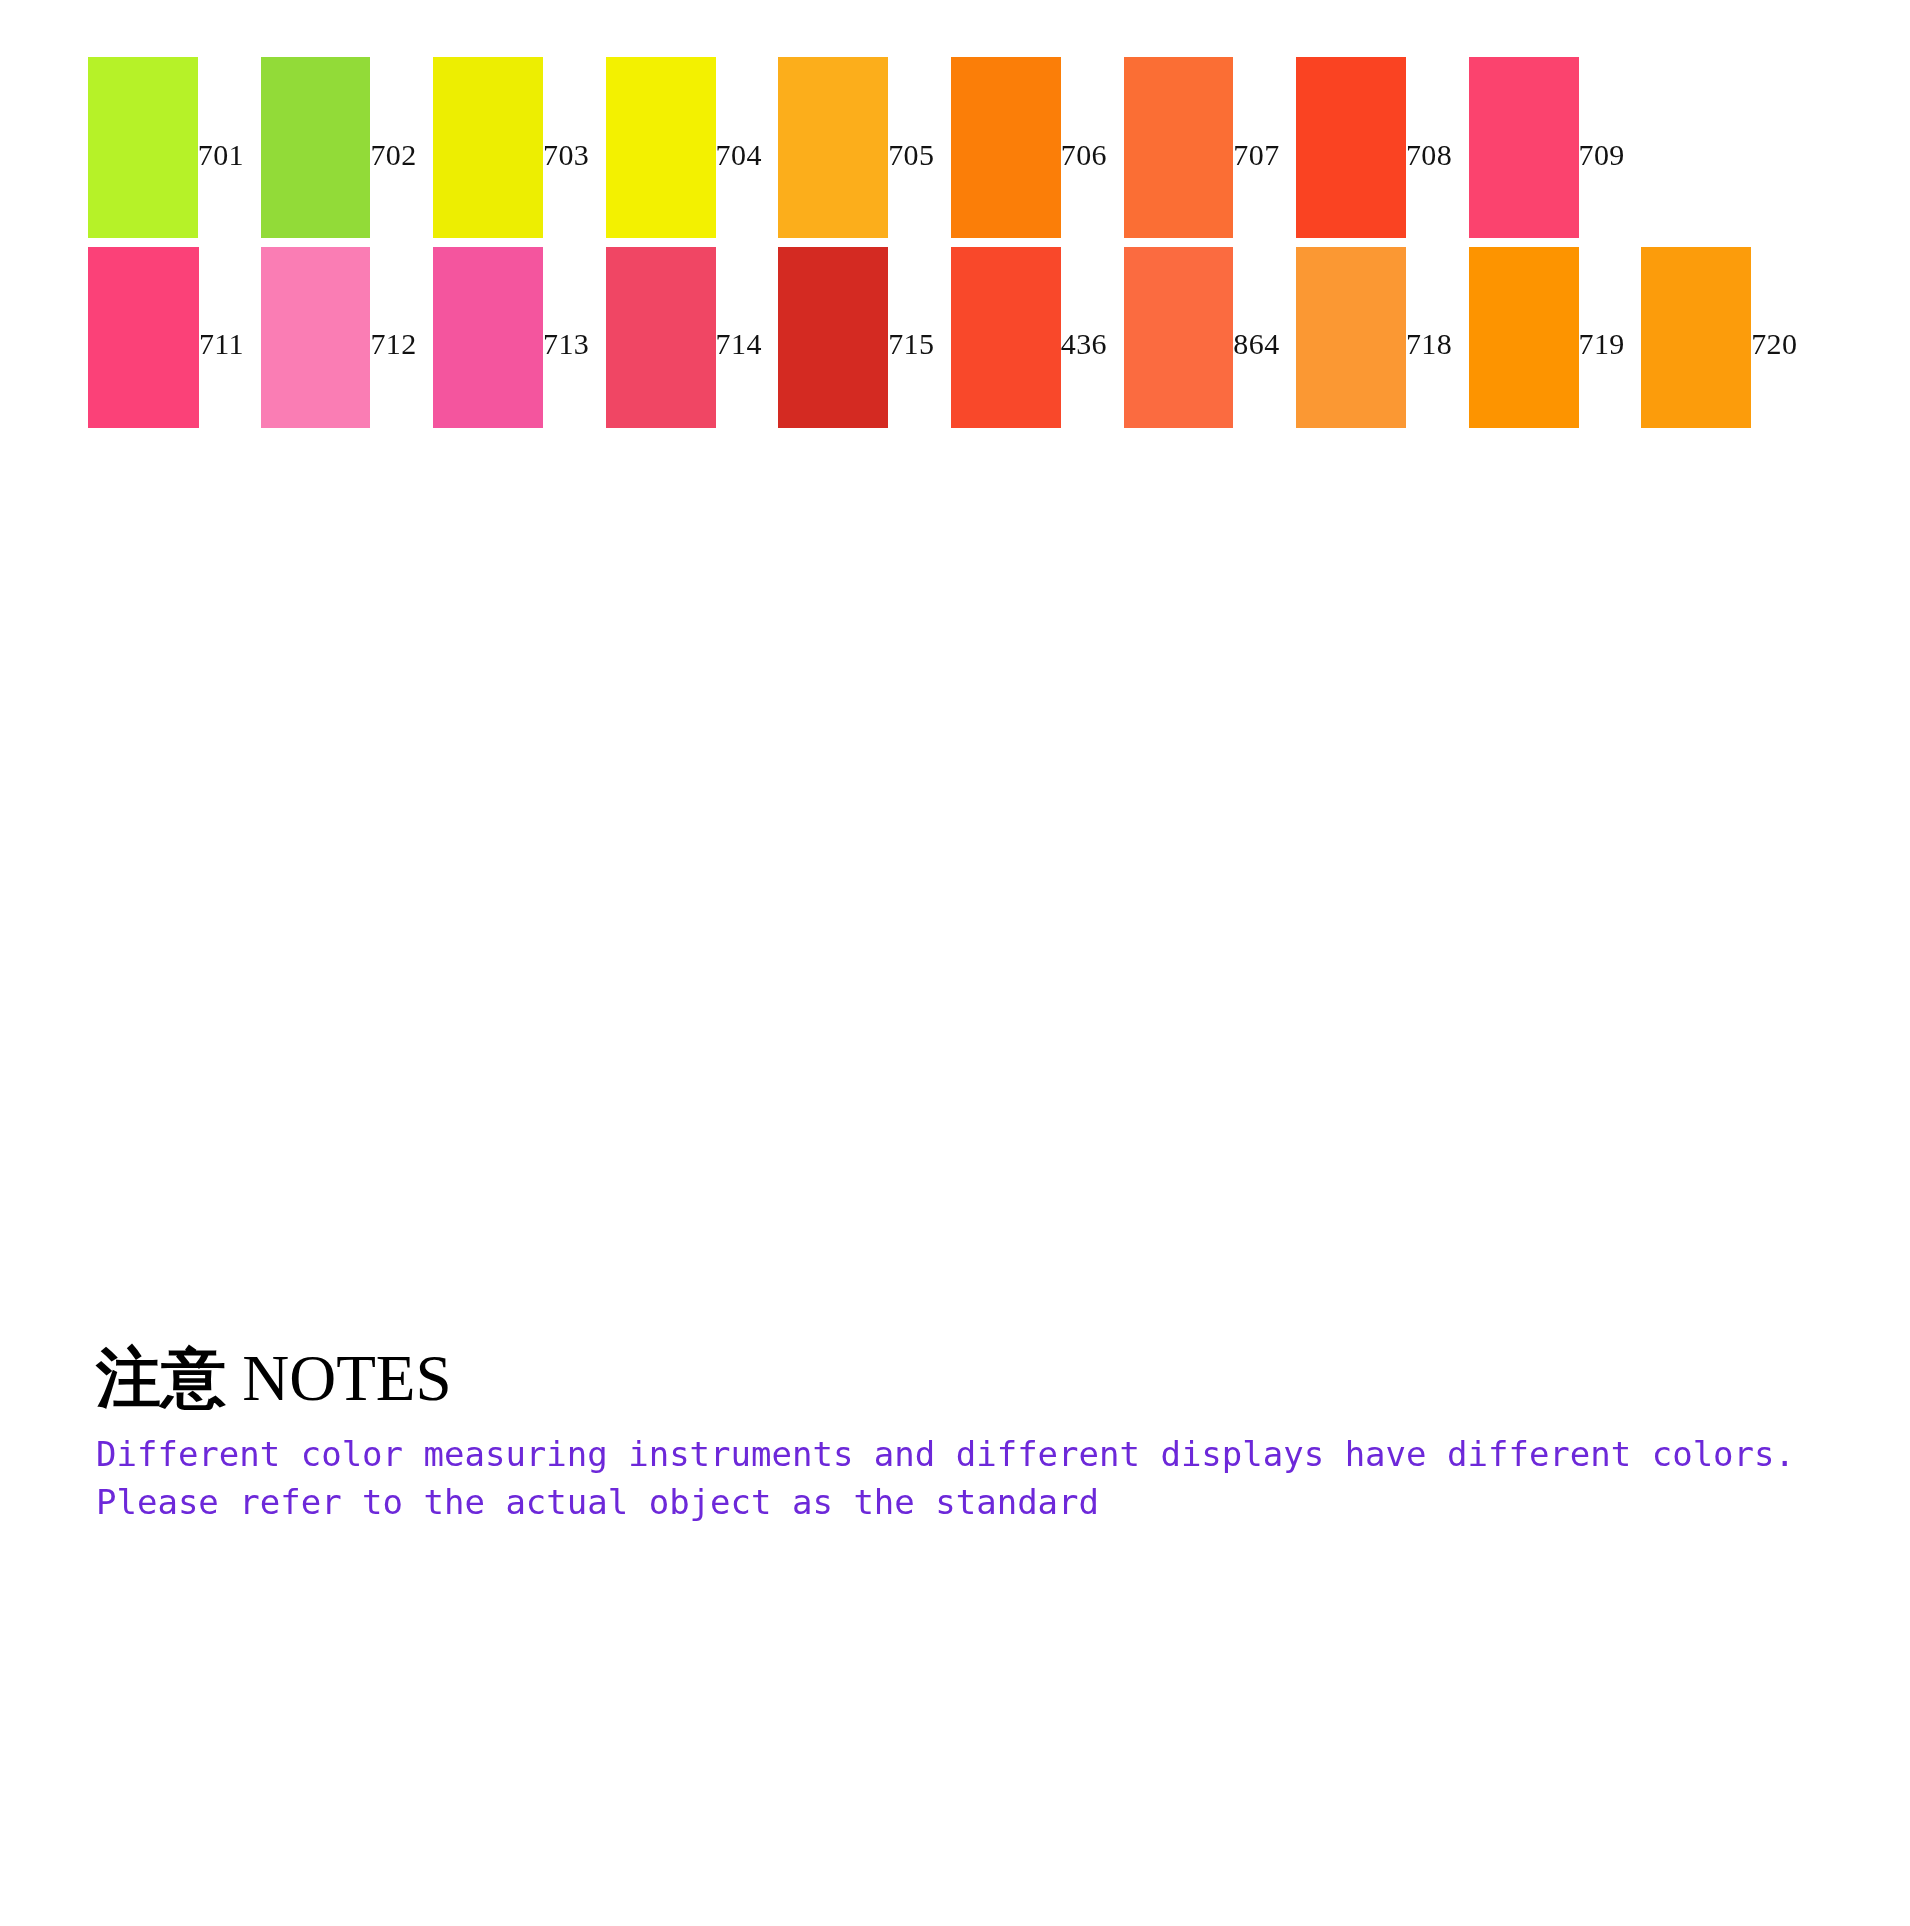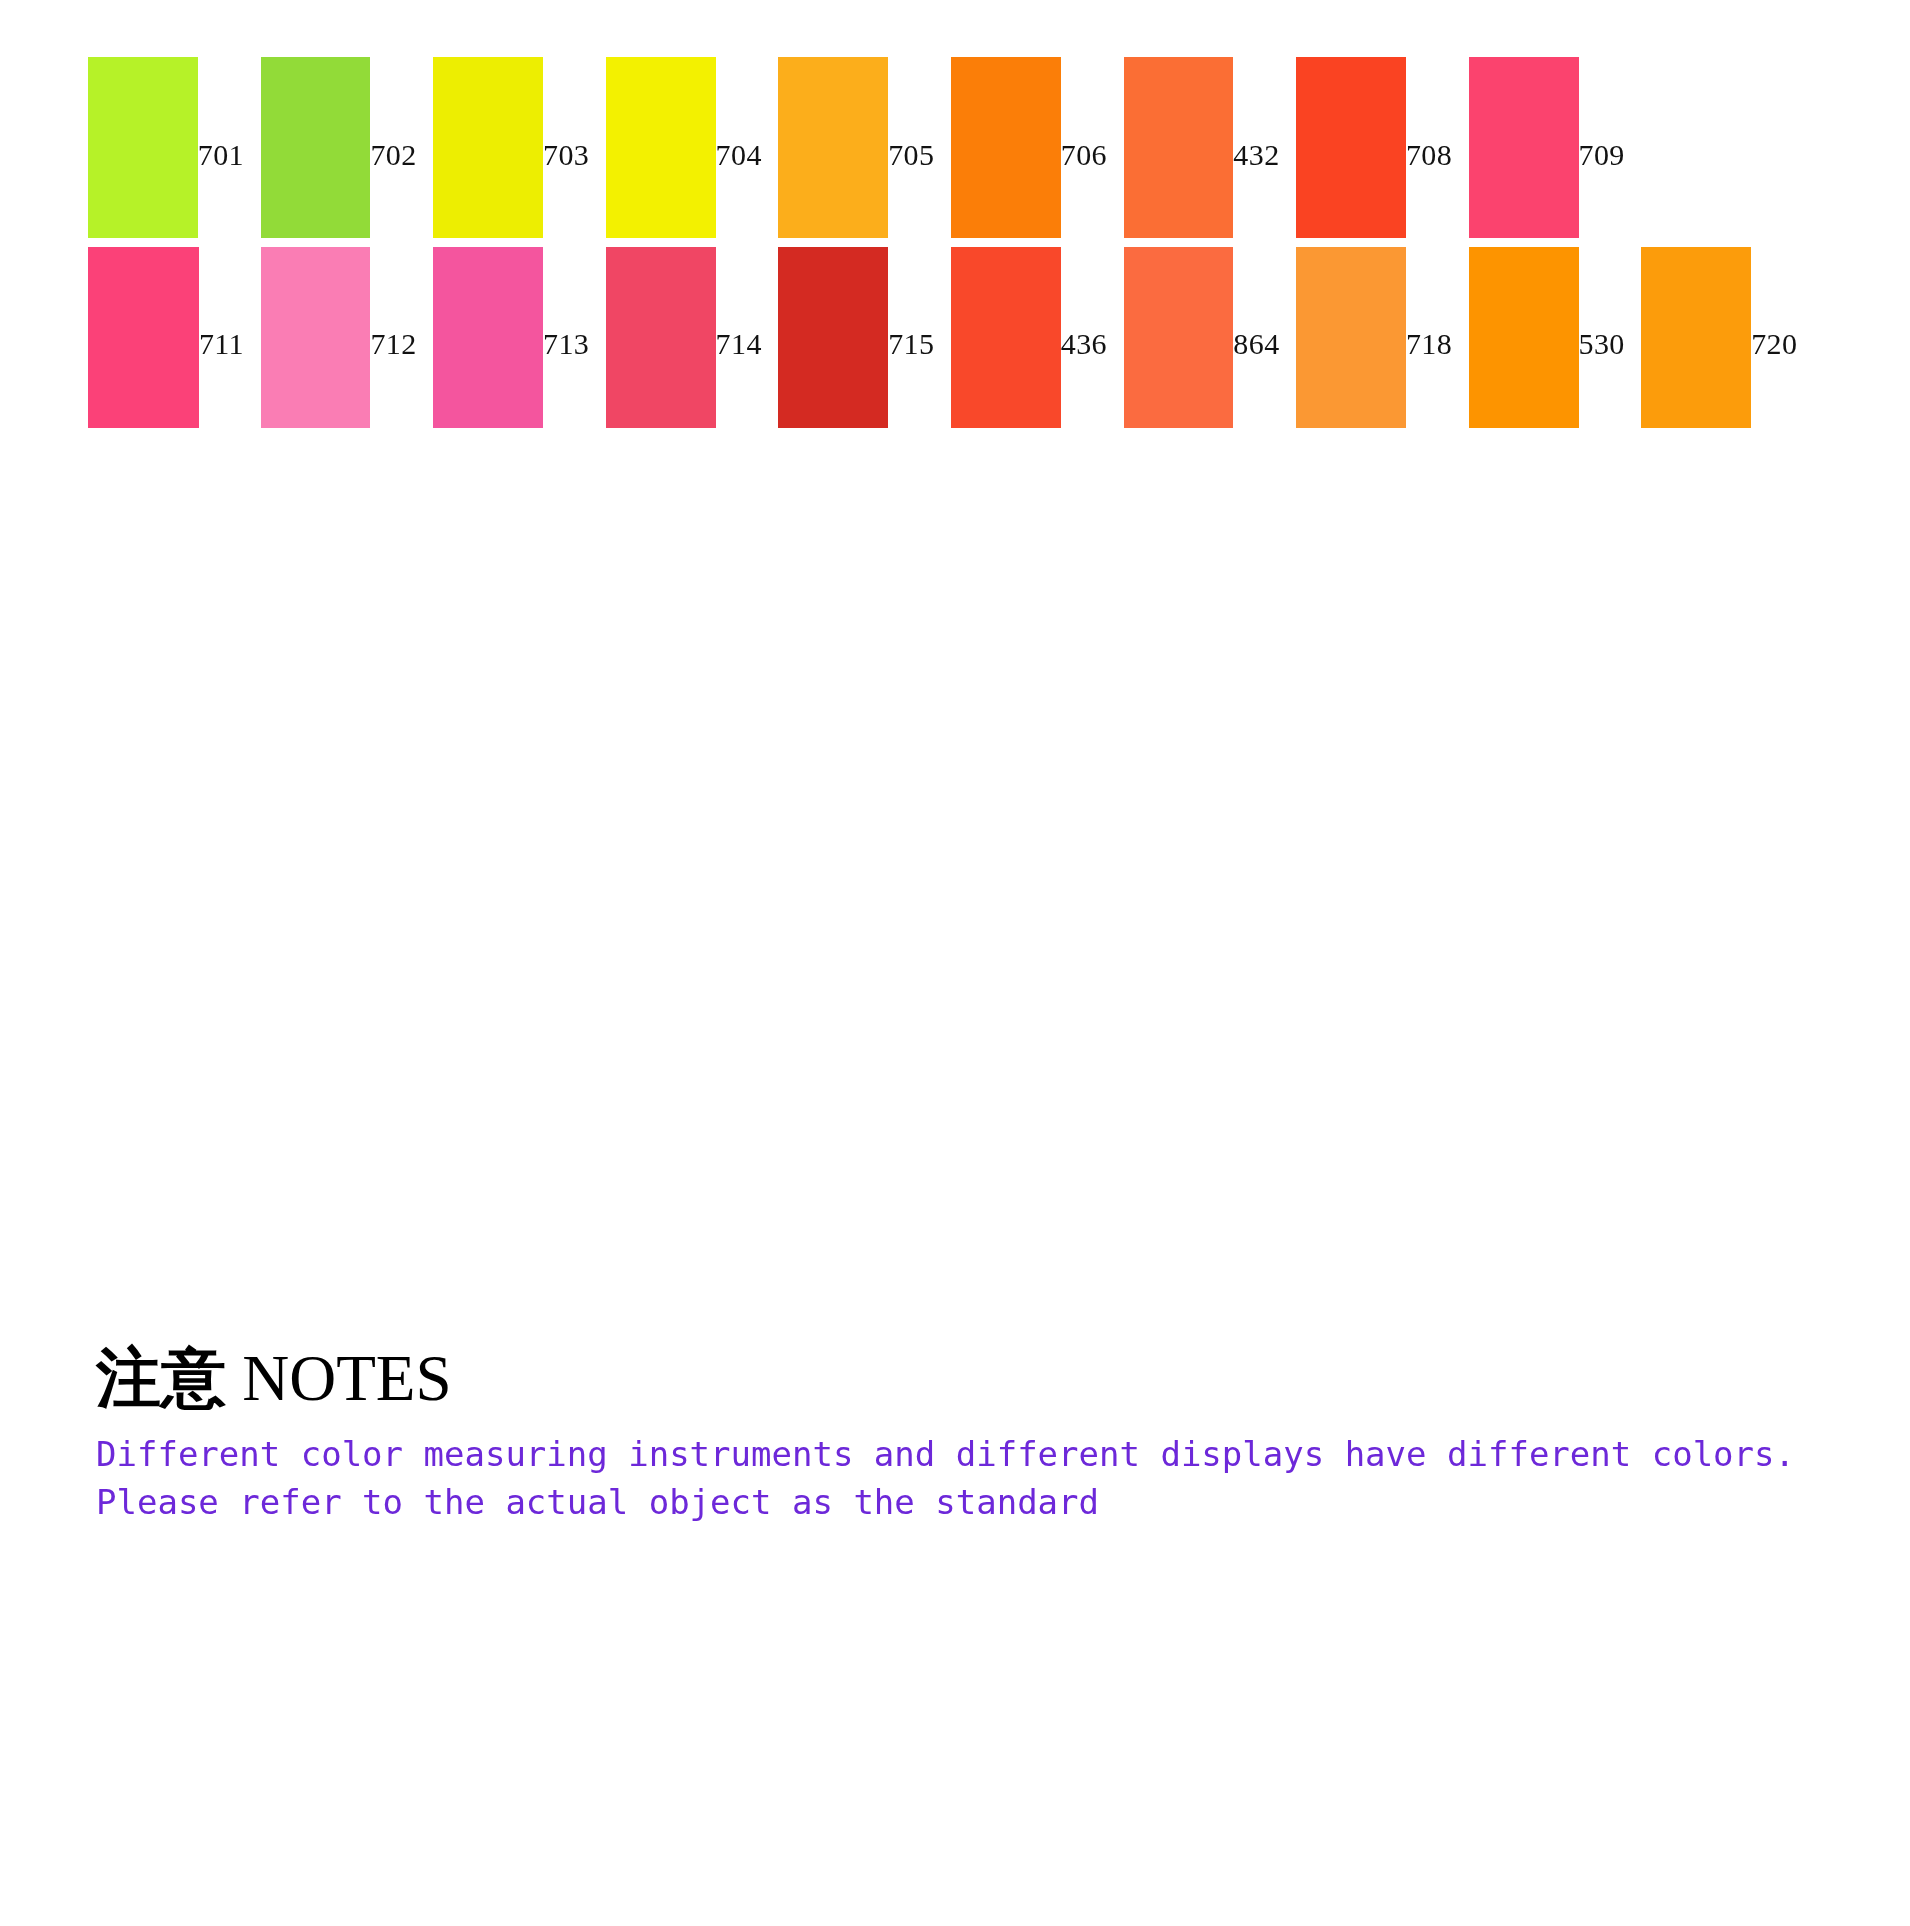--- a/index.html
+++ b/index.html
@@ -137,21 +137,21 @@
       <div class="swatch-cell">
         <div class="swatch-chip" style="background-color: rgb(252, 174, 27);"></div>
         <div class="swatch-label">705</div>
       </div>
       <div class="swatch-cell">
         <div class="swatch-chip" style="background-color: rgb(251, 126, 8);"></div>
         <div class="swatch-label">706</div>
       </div>
       <div class="swatch-cell">
         <div class="swatch-chip" style="background-color: rgb(251, 110, 52);"></div>
-        <div class="swatch-label">432</div>
+        <div class="swatch-label">707</div>
       </div>
       <div class="swatch-cell">
         <div class="swatch-chip" style="background-color: rgb(250, 67, 34);"></div>
         <div class="swatch-label">708</div>
       </div>
       <div class="swatch-cell">
         <div class="swatch-chip" style="background-color: rgb(251, 67, 110);"></div>
         <div class="swatch-label">709</div>
       </div>
     </div>
@@ -184,21 +184,21 @@
       <div class="swatch-cell">
         <div class="swatch-chip" style="background-color: rgb(251, 107, 64);"></div>
         <div class="swatch-label">864</div>
       </div>
       <div class="swatch-cell">
         <div class="swatch-chip" style="background-color: rgb(251, 152, 51);"></div>
         <div class="swatch-label">718</div>
       </div>
       <div class="swatch-cell">
         <div class="swatch-chip" style="background-color: rgb(253, 148, 0);"></div>
-        <div class="swatch-label">530</div>
+        <div class="swatch-label">719</div>
       </div>
       <div class="swatch-cell">
         <div class="swatch-chip" style="background-color: rgb(252, 156, 11);"></div>
         <div class="swatch-label">720</div>
       </div>
     </div>
 
   </div>
 
   <div class="notes">

